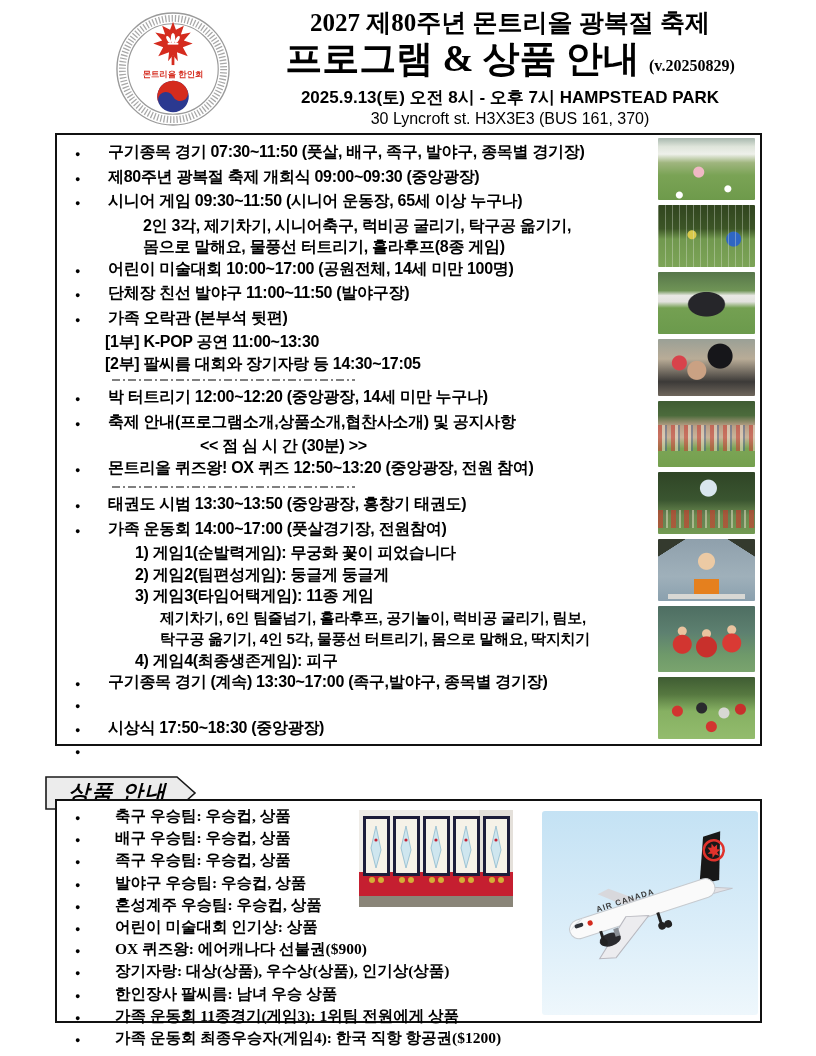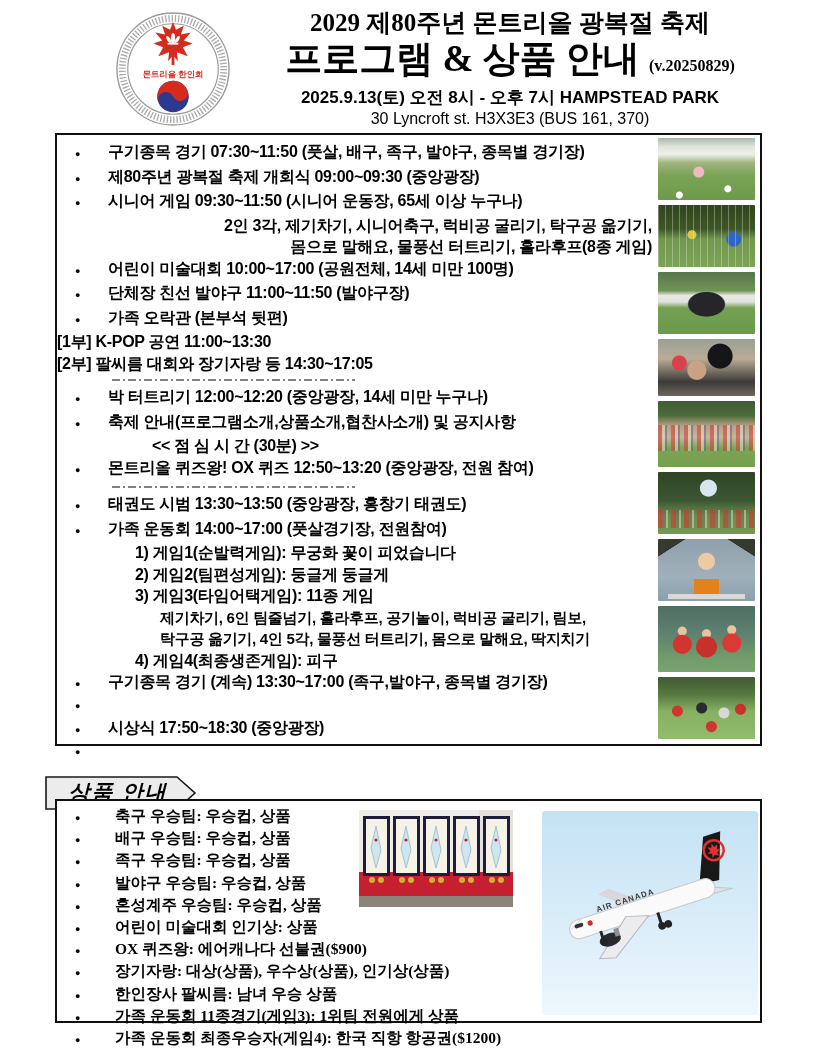--- a/index.html
+++ b/index.html
@@ -14,23 +14,23 @@
   .h-date{font-size:17px;font-weight:bold;line-height:22px;white-space:nowrap;}
   .h-addr{font-size:16px;line-height:19px;white-space:nowrap;}
   
   .program-box{position:absolute;left:55px;top:133px;width:707px;height:613px;
       border:2px solid #111;box-sizing:border-box;background:#fff;}
   .program-list{position:absolute;left:0;top:6px;right:108px;}
   .p-row{display:flex;align-items:baseline;white-space:nowrap;font-weight:bold;
          font-size:16px;line-height:21.5px;letter-spacing:-0.3px;}
   .blt{flex:0 0 33px;width:33px;font-size:9px;}
   .bullet{padding-left:18px;}
-  .sub{padding-left:86px;justify-content:flex-end;}
-  .plain{}
-  .lunch{padding-left:95px;}
+  .sub{padding-left:86px;}
+  .plain{padding-left:48px;}
+  .lunch{padding-left:95px;margin-left:48px;}
   .num{padding-left:78px;}
   .games{padding-left:103px;font-size:15px;}
   .p-divider{margin:5px 0 5px 55px;width:243px;height:2px;
       background:repeating-linear-gradient(90deg,#808080 0 8px,transparent 8px 11px,#808080 11px 13px,transparent 13px 16px);}
   
   .photo-strip{position:absolute;top:3px;right:5px;width:97px;display:flex;flex-direction:column;gap:5px;}
   .ph{width:97px;height:62px;border-radius:1px;}
   .photo-strip .ph:nth-child(5),.photo-strip .ph:nth-child(8){height:66px;}
   .photo-strip .ph:nth-child(4){height:57px;}
   .ph1{background:
@@ -110,21 +110,21 @@
     <rect x="54.6" y="33.4" width="10.8" height="1.8"></rect>
   </g>
   <text x="60" y="68" text-anchor="middle" font-size="8.5" font-weight="bold" fill="#d52b1e">몬트리올 한인회</text>
   <g transform="rotate(-25 60 88)">
     <circle cx="60" cy="88" r="16" fill="#2b3990"></circle>
     <path d="M44 88 A16 16 0 0 1 76 88 A8 8 0 0 1 60 88 A8 8 0 0 0 44 88 Z" fill="#d52b1e"></path>
   </g>
 </svg>
 
 <div class="head-text">
-  <div class="h-title">2029 제80주년 몬트리올 광복절 축제</div>
+  <div class="h-title">2027 제80주년 몬트리올 광복절 축제</div>
   <div class="h-sub"><span>프로그램 &amp; 상품 안내</span> <span class="h-ver">(v.20250829)</span></div>
   <div class="h-date">2025.9.13(토) 오전 8시 - 오후 7시  HAMPSTEAD PARK</div>
   <div class="h-addr">30 Lyncroft st. H3X3E3 (BUS 161, 370)</div>
 </div>
 
 <div class="program-box">
   <div class="program-list">
       <div class="p-row bullet">
         <span class="blt">●</span>
         <span>구기종목 경기  07:30~11:50 (풋살, 배구, 족구, 발야구, 종목별 경기장)</span>

